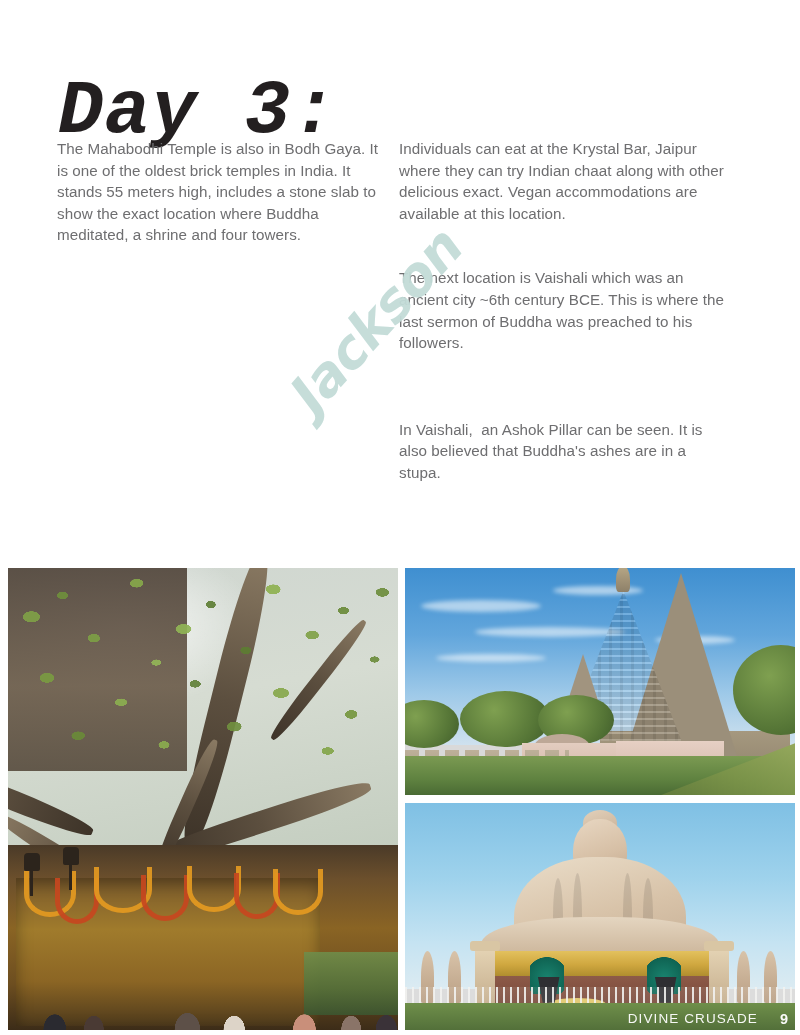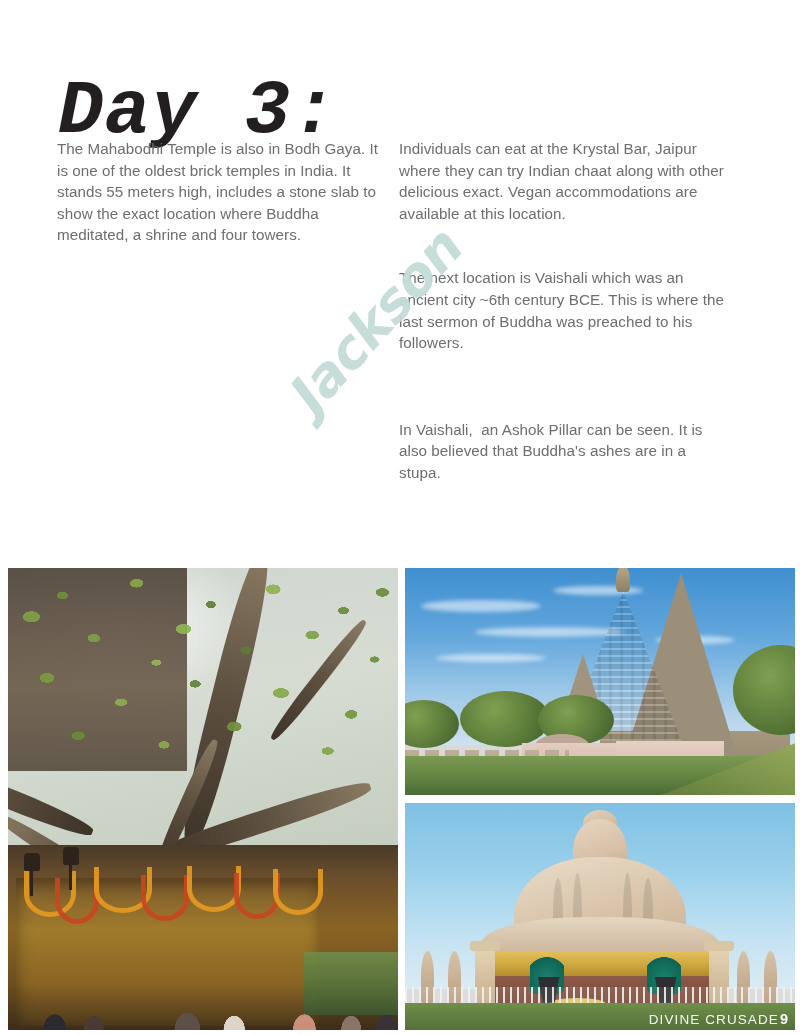--- a/index.html
+++ b/index.html
@@ -365,22 +365,22 @@
     position: absolute; left: 30%; bottom: 0; width: 34%; height: 9%;
     background: linear-gradient(180deg, #cfe2e6 0%, #bcd4da 100%);
   }
 
   
   .footer {
     position: absolute;
     right: 12px;
     bottom: 8px;
     display: flex;
-    align-items: center;
-    gap: 1px;
+    align-items: flex-start;
+    gap: 22px;
     z-index: 8;
   }
   .footer-label {
     font-family: "Liberation Sans", sans-serif;
     font-size: 13.5px;
     letter-spacing: 1.1px;
     color: #ffffff;
     text-transform: uppercase;
     opacity: 0.95;
   }

